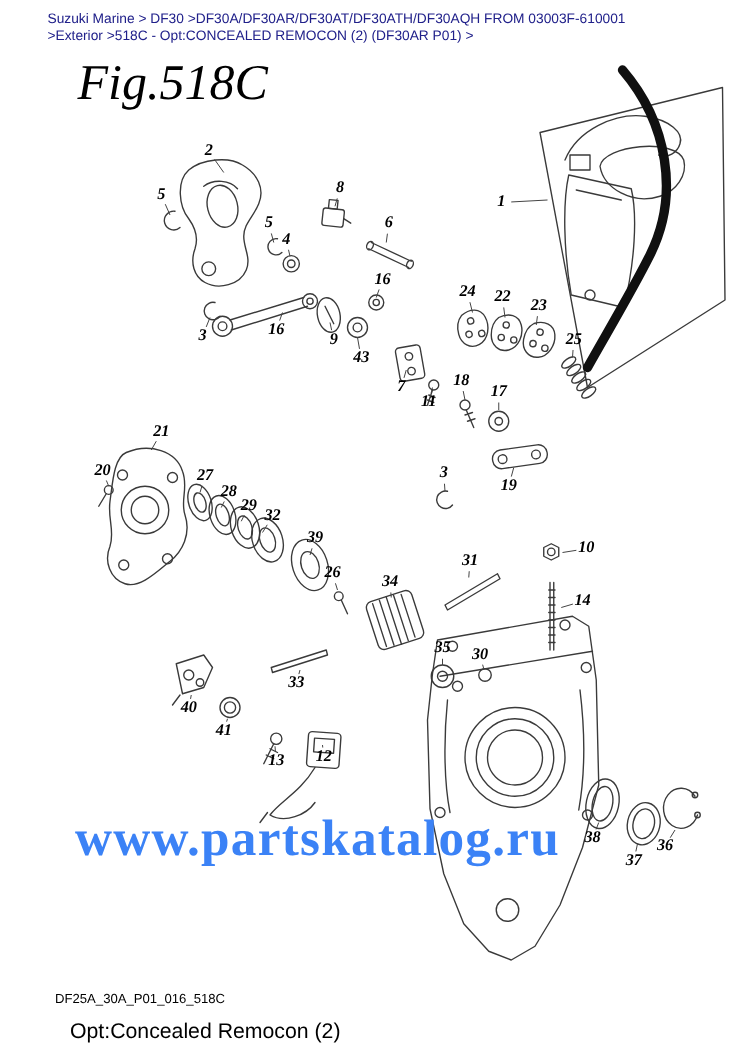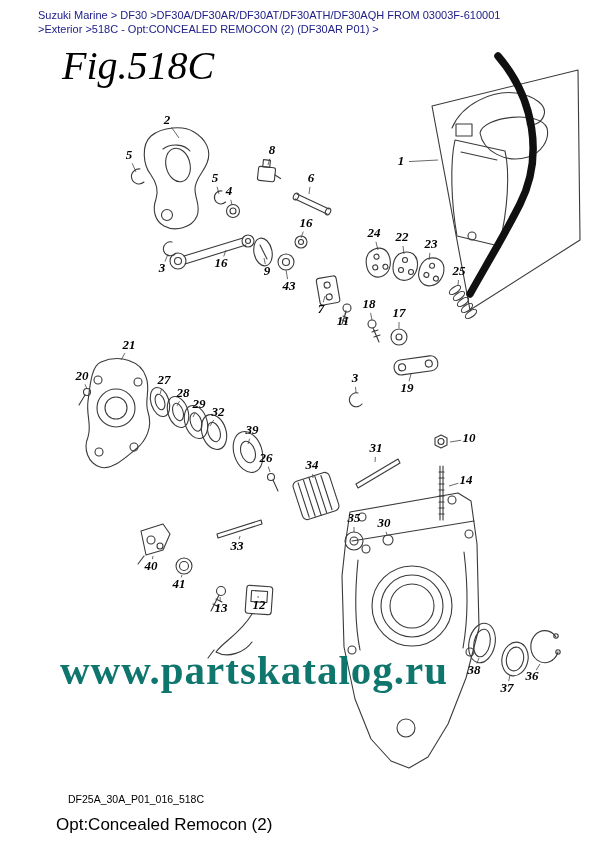--- a/index.html
+++ b/index.html
@@ -20,23 +20,23 @@
   .part { stroke:#3a3a3a; fill:none; stroke-width:1.1; stroke-linejoin:round; stroke-linecap:round; }
   .swoosh { stroke:#101010; fill:none; stroke-width:7.5; stroke-linecap:round; }
   .leader { stroke:#444444; stroke-width:0.8; }
   .callout {
     font-family:"Liberation Serif", serif; font-style:italic; font-weight:bold;
     font-size:13px; fill:#000; text-anchor:middle; dominant-baseline:middle;
   }
   .watermark {
     position:absolute; top:646px; left:60px;
     font-family:"Liberation Serif", serif; font-weight:bold;
-    font-size:41px; letter-spacing:1px; color:#0f766e; white-space:nowrap;
-  }
-  .doc-code { position:absolute; top:793px; left:68px; font-size:10.5px; color:#000;text-align:center; }
+    font-size:41px; letter-spacing:1px; color:#3b82f6; white-space:nowrap;
+  }
+  .doc-code { position:absolute; top:793px; left:44px; font-size:10.5px; color:#000;text-align:center; }
   .doc-caption { position:absolute; top:815px; left:56px; font-size:17px; color:#000; }
 </style>
 </head>
 <body>
 
 <div class="breadcrumb">Suzuki Marine &gt; DF30 &gt;DF30A/DF30AR/DF30AT/DF30ATH/DF30AQH FROM 03003F-610001 &gt;Exterior &gt;518C - Opt:CONCEALED REMOCON (2) (DF30AR P01) &gt;</div>
 <div class="fig-title">Fig.518C</div>
 
 <svg id="diagram-svg" class="diagram" viewBox="0 0 600 848" width="600" height="848">
   <defs>

